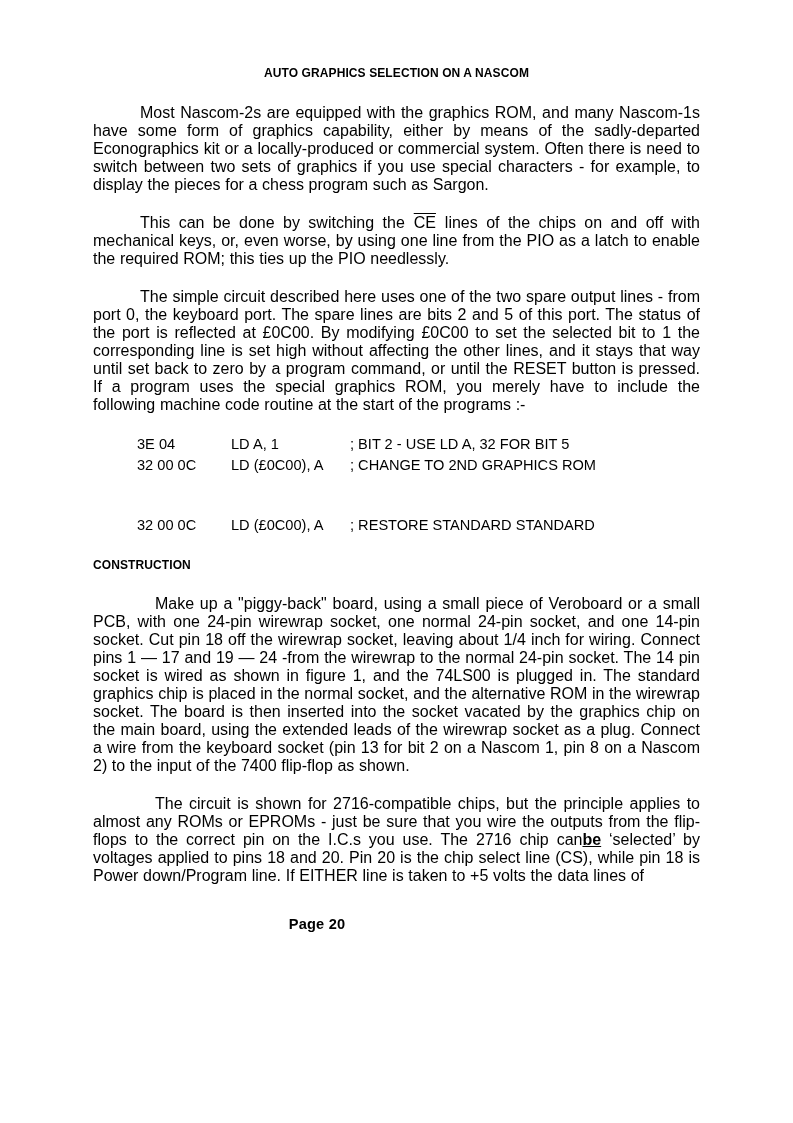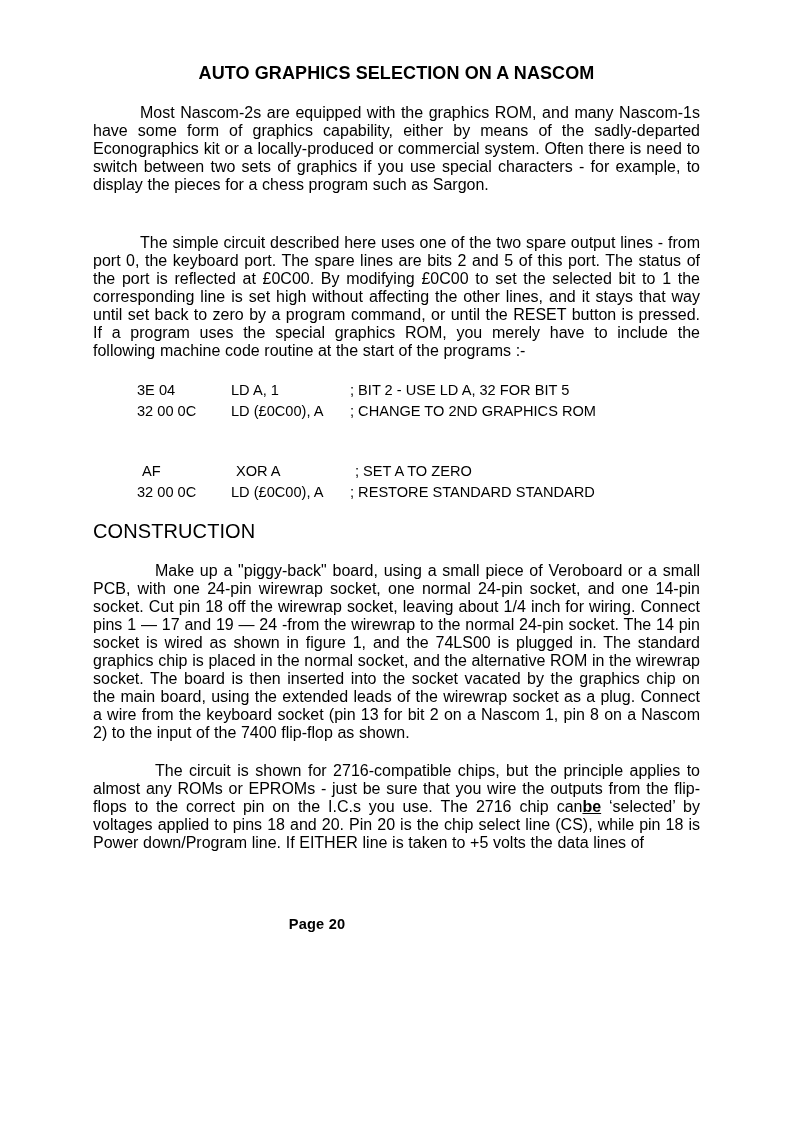--- a/index.html
+++ b/index.html
@@ -26,21 +26,21 @@
   }
 
   .content {
     position: absolute;
     left: 93px;
     top: 64px;
     width: 607px;
   }
 
   .doc-title {
-    font-size: 18px;
+    font-size: 12px;
     font-weight: bold;
     text-align: center;
     letter-spacing: 0.1px;
     margin: 0 0 0 0;
     padding: 0;
     line-height: 18px;
   }
 
   .para {
     font-size: 16px;
@@ -55,22 +55,22 @@
   .para.indent-sm { text-indent: 47px; }
   .para.indent-lg { text-indent: 62px; }
   .para.noindent { text-indent: 0; }
 
   .gap-title { height: 22px; }
   .gap-para  { height: 20px; }
   .gap-code  { height: 20px; }
   .gap-head  { height: 19px; }
 
   .section-head {
-    font-size: 20px;
-    font-weight: normal;
+    font-size: 12px;
+    font-weight: bold;
     line-height: 20.6px;
     margin: 0;
     padding: 0;
     letter-spacing: 0.1px;
   }
 
   .code-block {
     margin: 0;
     padding: 0;
     font-size: 14.6px;
@@ -124,39 +124,39 @@
   <div class="content">
 
     <h1 class="doc-title">AUTO GRAPHICS SELECTION ON A NASCOM</h1>
 
     <div class="gap-title"></div>
 
     <p class="para indent-sm">Most Nascom-2s are equipped with  the graphics  ROM,  and many Nascom-1s have  some  form  of  graphics  capability,  either  by  means  of  the  sadly-departed Econographics kit or a locally-produced or commercial system.  Often there is need to  switch   between   two   sets   of   graphics   if   you   use   special characters - for example, to display the  pieces  for  a  chess program such as Sargon.</p>
 
     <div class="gap-para"></div>
 
+    <p class="para indent-sm"><span>This  can  be  done  by  switching  the  </span><span class="overline">CE</span><span>  lines  of  the  chips  on  and  off  with mechanical keys, or, even worse, by using one line from the PIO as a latch to enable the required ROM;   this  ties up the PIO needlessly.</span></p>
 
     <div class="gap-para"></div>
 
     <p class="para indent-sm">The simple circuit described here uses   one   of   the   two spare output lines - from port 0, the keyboard port.    The   spare lines are bits 2 and 5 of this port.   The status of the port is reflected at £0C00.  By modifying £0C00 to set the selected bit to 1 the corresponding line is set high without  affecting  the other lines, and it stays that way  until  set  back  to  zero  by   a  program command,  or  until  the  RESET  button  is pressed. If a program uses the special  graphics  ROM,  you  merely  have  to include the following machine code routine at the start of  the programs :-</p>
 
     <div class="gap-code"></div>
 
     <div class="code-block">
       <span class="code-line"><span class="c-hex">3E  04</span><span class="c-mnem">LD A, 1</span><span class="c-cmt">; BIT 2 - USE LD A, 32 FOR BIT 5</span></span>
       <span class="code-line"><span class="c-hex">32  00 0C</span><span class="c-mnem">LD (£0C00), A</span><span class="c-cmt">; CHANGE TO 2ND GRAPHICS ROM</span></span>
     </div>
 
     <div class="gap-code"></div>
 
 
     <div class="gap-code"></div>
 
     <div class="code-block">
-      <span class="code-line extra-indent"><span class="c-hex">AF</span><span class="c-mnem">XOR A</span><span class="c-cmt">; SET A TO ZERO</span></span>
       <span class="code-line"><span class="c-hex">32  00 0C</span><span class="c-mnem">LD (£0C00), A</span><span class="c-cmt">; RESTORE STANDARD STANDARD</span></span>
     </div>
 
     <div class="gap-head"></div>
 
     <h2 class="section-head">CONSTRUCTION</h2>
 
     <div class="gap-para"></div>
 
     <p class="para indent-lg">Make up a "piggy-back" board,  using  a  small  piece  of Veroboard or a small PCB, with one 24-pin wirewrap socket,  one normal 24-pin socket, and one 14-pin socket.  Cut  pin  18  off the  wirewrap  socket,  leaving  about  1/4  inch  for wiring. Connect pins 1 — 17 and 19 — 24 -from the wirewrap to the normal 24-pin socket. The 14 pin socket is wired as shown in figure 1, and the 74LS00 is plugged in.  The standard  graphics  chip  is placed in the normal socket, and the  alternative ROM  in  the wirewrap socket.   The board is then inserted  into  the  socket vacated by the graphics chip  on  the  main  board,  using  the extended leads of the wirewrap socket as  a  plug.    Connect  a wire from the keyboard socket (pin 13 for bit 2 on a Nascom  1, pin 8 on a Nascom 2) to the input  of  the  7400  flip-flop  as shown.</p>

